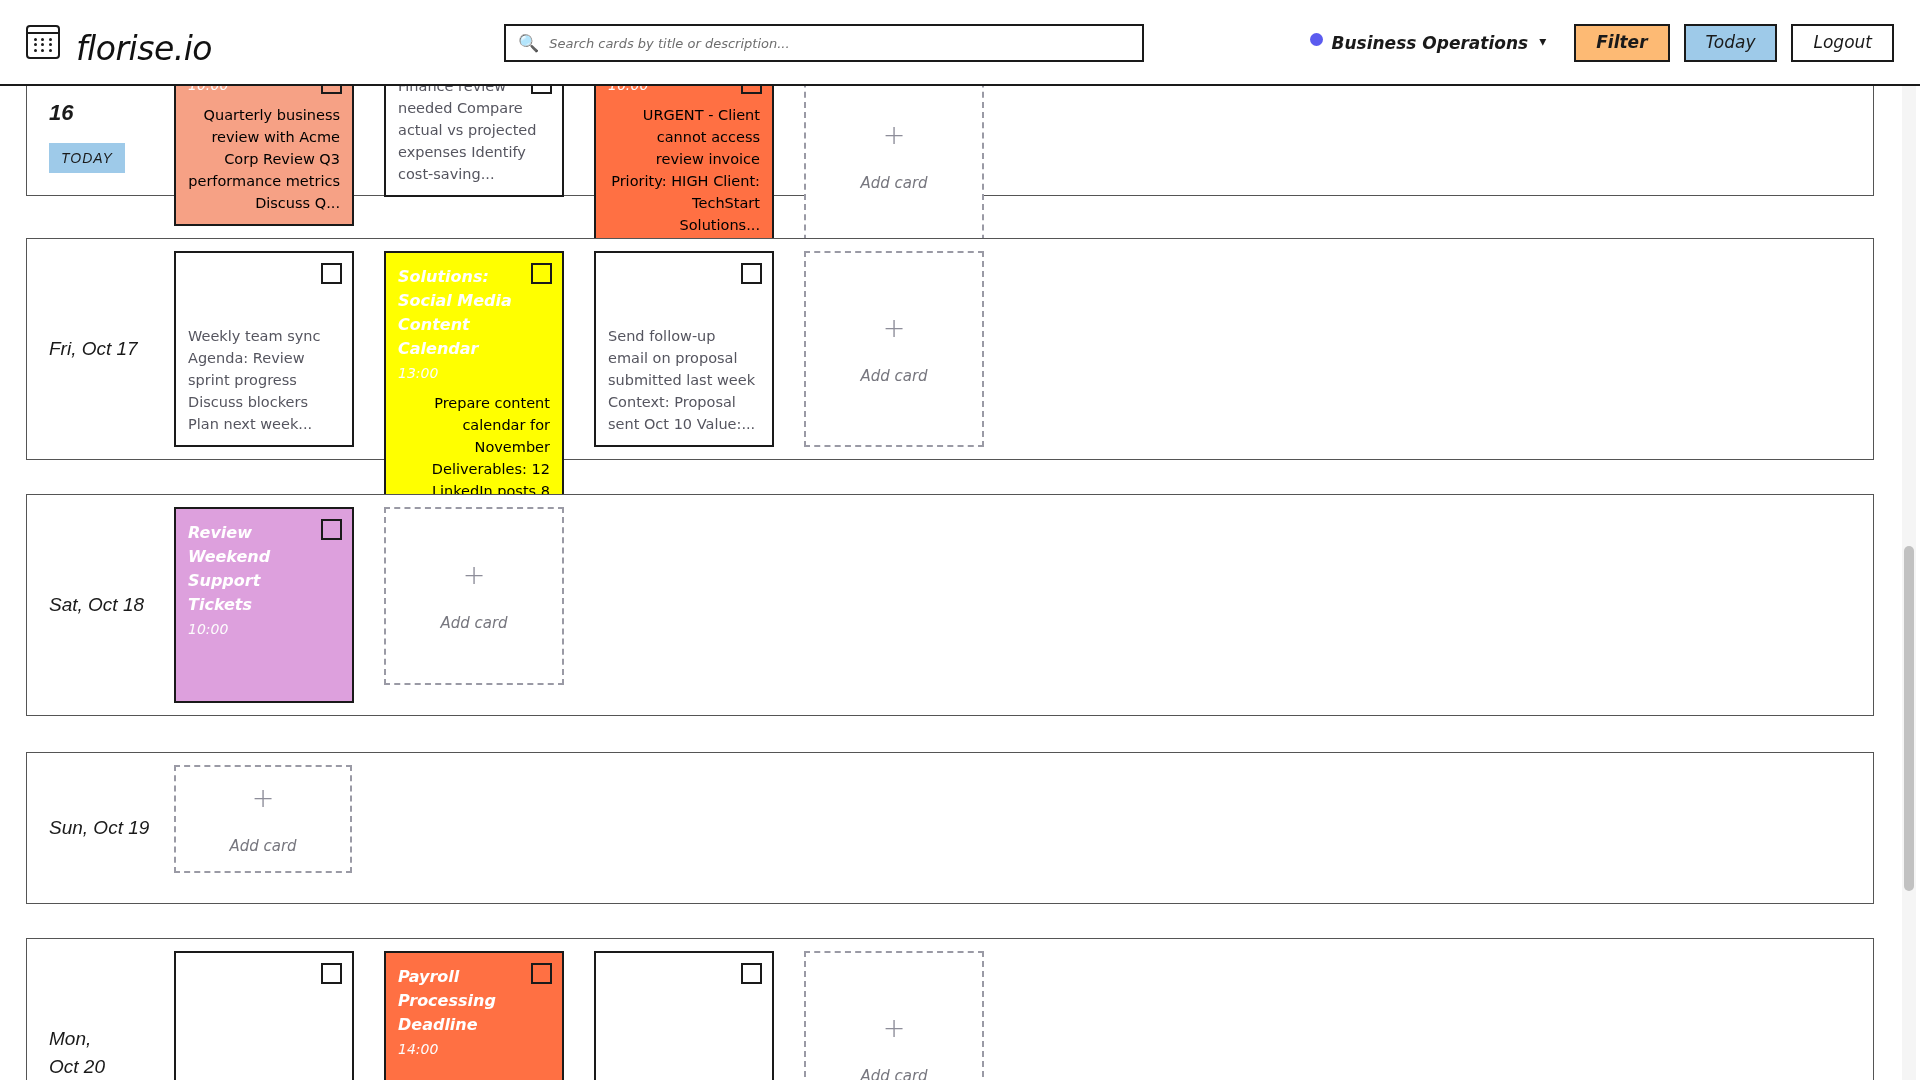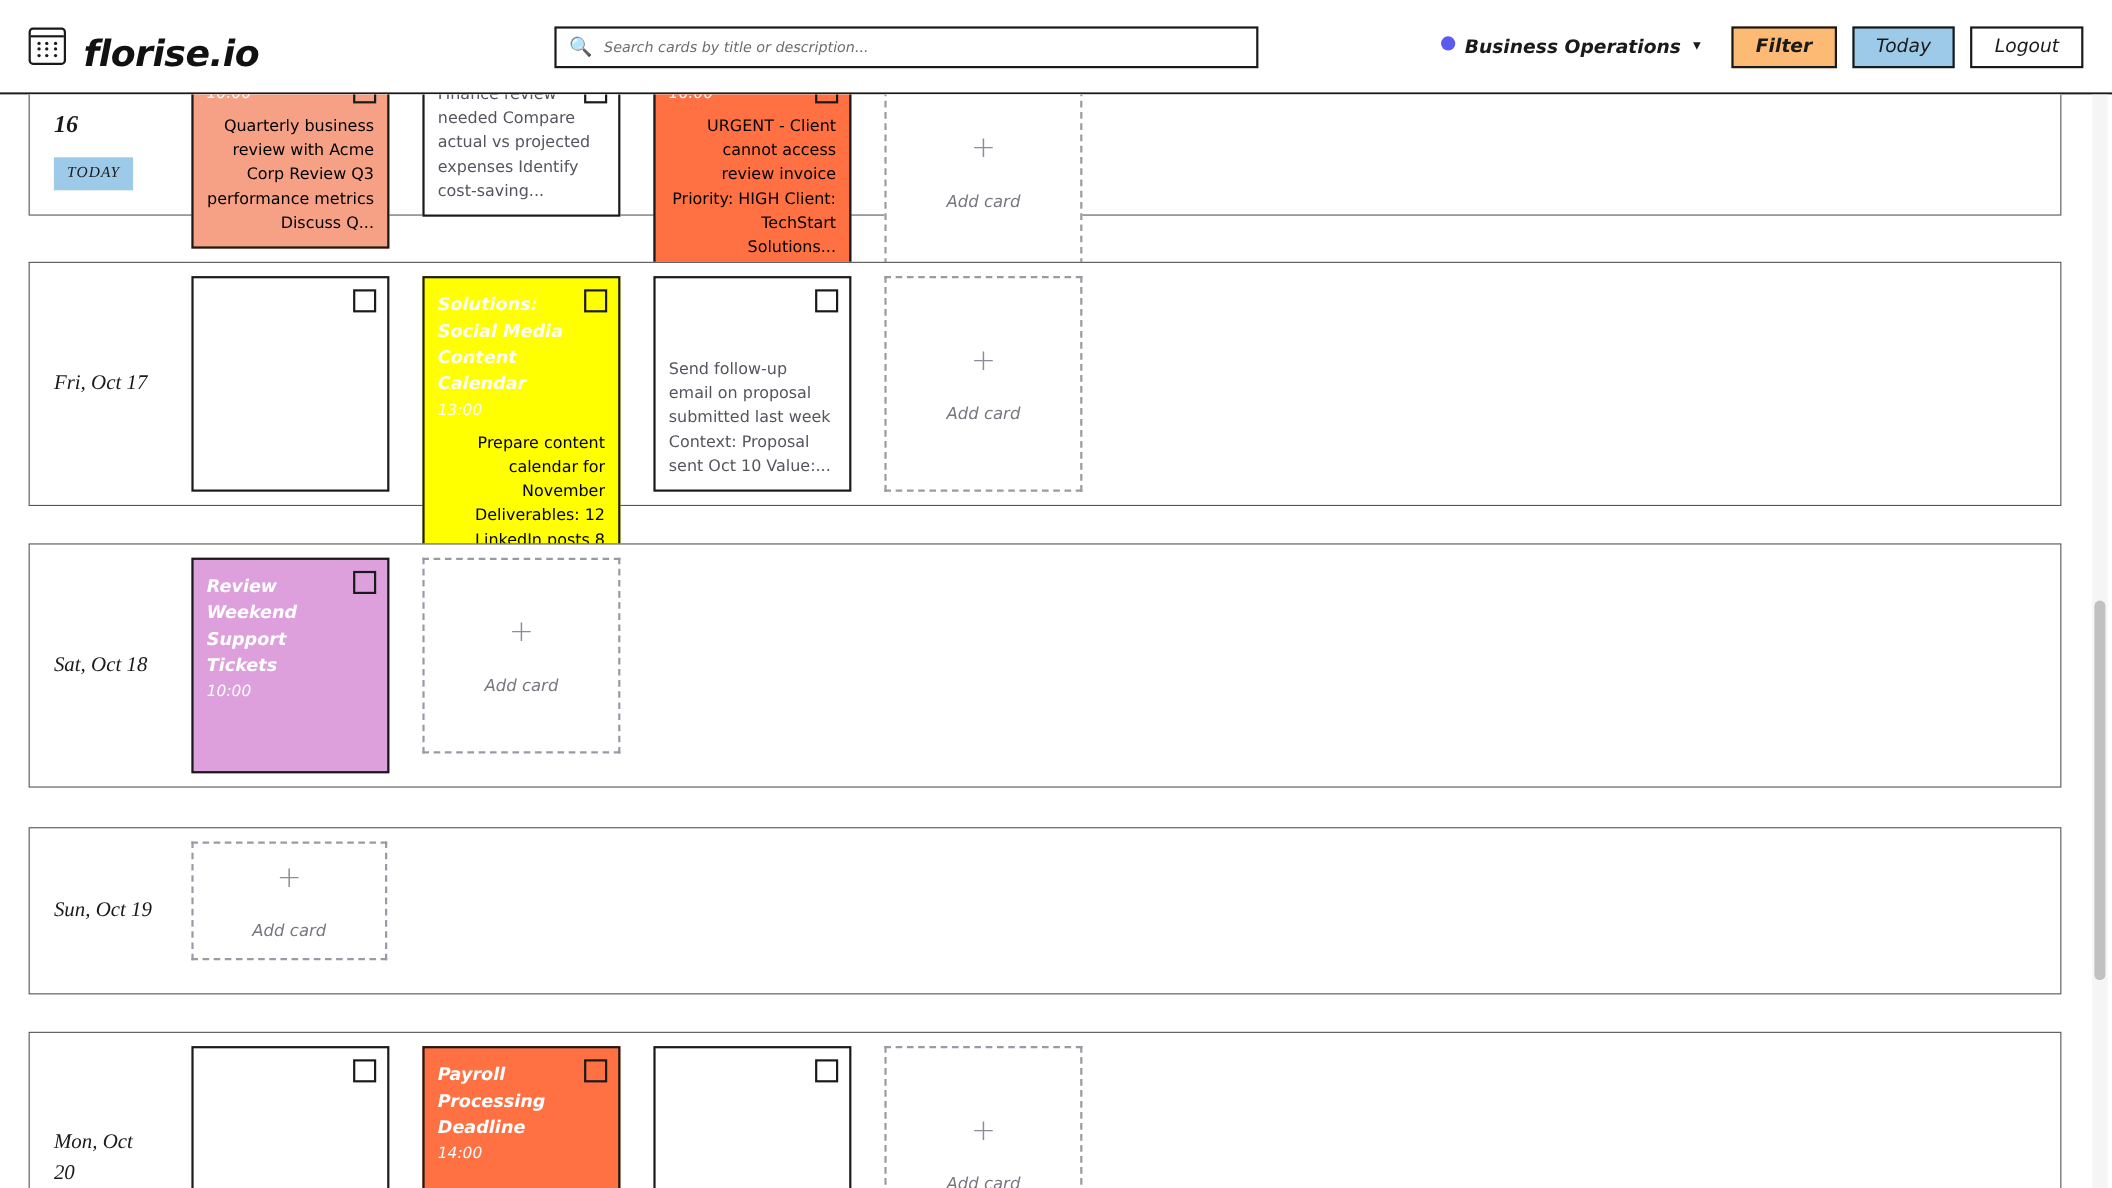--- a/index.html
+++ b/index.html
@@ -29,21 +29,21 @@
     background: #1a1a1a;
   }
   .logo-dots {
     position: absolute; top: 10px; left: 4px; right: 4px; bottom: 4px;
     display: grid; grid-template-columns: repeat(3, 1fr); grid-template-rows: repeat(3, 1fr);
     gap: 1px; align-items: center; justify-items: center;
   }
   .logo-dots i { width: 3px; height: 3px; background: #1a1a1a; border-radius: 50%; display: block; }
   .brand-name {
     font-family: "DejaVu Sans", sans-serif;
-    font-size: 33px; font-weight: 700; font-style: italic;
+    font-size: 33px; font-weight: 400; font-style: italic;
     color: #111; letter-spacing: -0.5px; margin-top: 12px;
   }
 
   .search-wrap {
     position: absolute; left: 504px; top: 24px;
     width: 640px; height: 38px;
     border: 2.5px solid #1a1a1a; background: #fff;
     display: flex; align-items: center; padding: 0 12px; gap: 10px;
   }
   .search-icon { font-size: 17px; line-height: 1; color: #333; }
@@ -83,21 +83,21 @@
   }
   .dayrow {
     position: absolute; left: 26px; width: 1848px;
     border: 1.5px solid #555; background: #fff;
     display: flex; align-items: stretch;
   }
   .daylabel {
     width: 135px; flex: 0 0 135px;
     display: flex; align-items: center;
     padding-left: 22px;
-    font-family: Liberation Serif, serif;
+    font-family: Liberation Sans, sans-serif;
     font-size: 19px; font-style: italic; color: #1a1a1a;
     line-height: 1.45;
   }
   .daylabel .datenum { font-size: 22px; font-weight: 700; font-style: italic; }
   .today-badge {
     background: #9ecae9; color: #1a1a1a;
     font-size: 14px; font-style: italic; letter-spacing: 1px;
     padding: 5px 12px; display: inline-block;
   }
   .cards { flex: 1; display: flex; align-items: flex-start; gap: 30px; padding: 12px 0 12px 12px; }
@@ -218,20 +218,21 @@
           </div>
         </div>
       </div>
       <div class="dayrow" style="top: 152px; height: 222px;">
         <div class="daylabel">
           <span>Fri, Oct 17</span>
         </div>
         <div class="cards">
           <div class="card plain" style="background: rgb(255, 255, 255); min-height: 196px;">
             <div class="chk"></div>
+            <div class="cdesc">Weekly team sync Agenda: Review sprint progress Discuss blockers Plan next week...</div>
           </div>
           <div class="card tinted" style="background: rgb(255, 255, 0); min-height: 196px;">
             <div class="chk"></div>
             <div class="ctitle">Solutions: Social Media Content Calendar</div>
             <div class="ctime">13:00</div>
             <div class="cdesc">Prepare content calendar for November Deliverables: 12 LinkedIn posts 8 Twitter threa...</div>
           </div>
           <div class="card plain" style="background: rgb(255, 255, 255); min-height: 196px;">
             <div class="chk"></div>
             <div class="cdesc">Send follow-up email on proposal submitted last week Context: Proposal sent Oct 10 Value:...</div>

